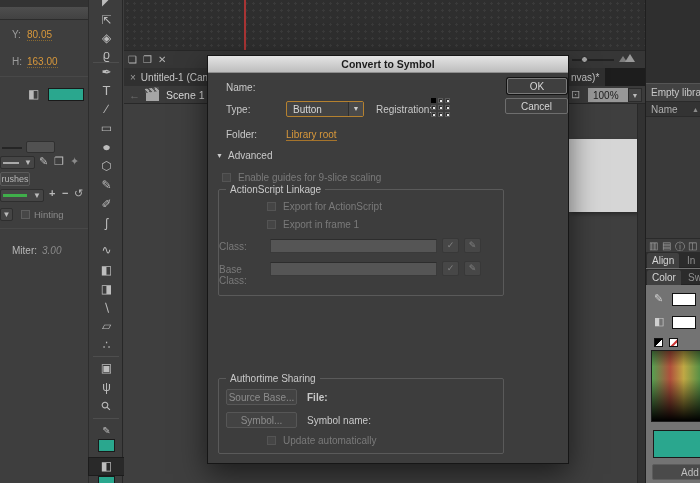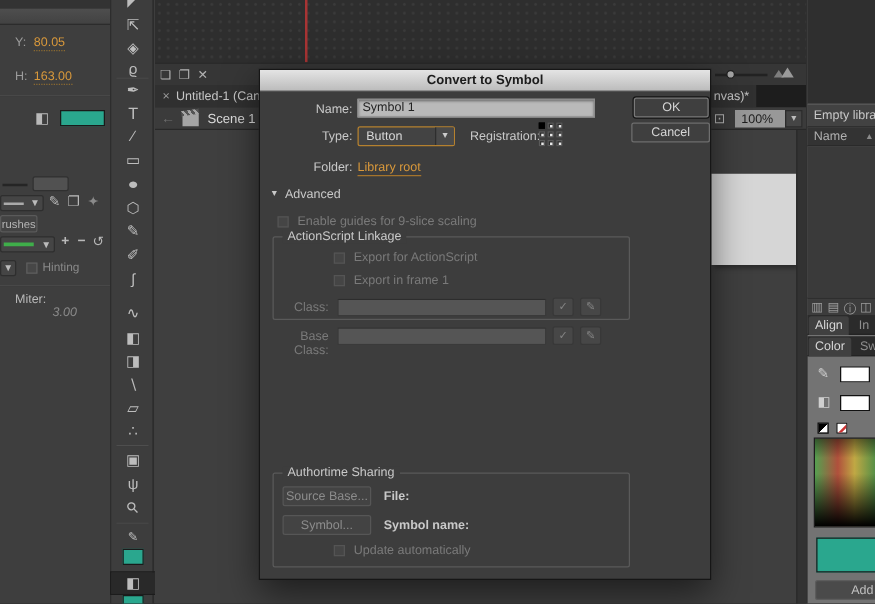--- a/index.html
+++ b/index.html
@@ -83,21 +83,21 @@
   #add-btn { left:6px; top:464px; width:60px; height:16px; background:#4a4a4a; border:1px solid #5c5c5c; border-radius:2px;
              color:#c0c0c0; display:flex; align-items:center; padding-left:28px; }
 
   
   #dialog { left:207px; top:55px; width:362px; height:409px; background:#3d3d3d;
             border:1px solid #161616; box-shadow:0 10px 28px rgba(0,0,0,.55); z-index:20; }
   #dlg-title { left:0; top:0; width:360px; height:17px; background:linear-gradient(#e4e4e4,#bdbdbd);
                border-bottom:1px solid #8e8e8e; text-align:center; line-height:17px;
                color:#1c1c1c; font-weight:bold; font-size:10.5px; }
   .lbl { color:#c9c9c9; font-size:10px; }
-  .lbl-r { text-align:right; }
+  .lbl-r { text-align:left; }
   .txt-input { background:#b9b9b9; border:1px solid #8c8c8c; box-shadow:inset 0 1px 2px rgba(0,0,0,.4);
                color:#222; font-size:10px; padding:0 3px; font-family:"Liberation Sans",sans-serif; }
   .btn { background:#3f3f3f; border:1px solid #6e6e6e; border-radius:2px; color:#d6d6d6; font-size:10px;
          text-align:center; cursor:pointer; }
   .btn.default { box-shadow:0 0 0 1px #141414; border-color:#7a7a7a; }
   .drop { background:#434343; border:1px solid #b5812f; border-radius:2px; color:#d8d8d8; cursor:pointer; }
   .drop .dval { position:absolute; left:6px; top:1px; line-height:13px; font-size:10px; }
   .drop .darr { position:absolute; right:0; top:0; width:15px; height:14px; border-left:1px solid #2e2e2e;
                 background:#4a4a4a; text-align:center; line-height:14px; font-size:7px; color:#ccc; }
   .link { color:#d8983b; border-bottom:1px solid #a5742c; cursor:pointer; font-size:10px; }
@@ -158,21 +158,21 @@
     <div class="abs lp-icon" style="left:74px;top:187px;">↺</div>
 
     <div class="abs mini-drop" style="left:0px;top:208px;width:13px;height:13px;justify-content:center;">
       <span>▼</span>
     </div>
     <div class="abs cb" style="left:21px;top:210px;"></div>
     <div class="abs dim" style="left:34px;top:209px;font-size:9.5px;">Hinting</div>
 
     <div class="abs lp-div" style="top:228px;"></div>
 
-    <div class="abs" style="left:12px;top:234px;color:#b8b8b8;">Miter:</div>
+    <div class="abs" style="left:12px;top:245px;color:#b8b8b8;">Miter:</div>
     <div class="abs dim" style="left:42px;top:245px;font-style:italic;">3.00</div>
   </div>
 
   <div id="toolbar" class="abs">
     <span class="tool" style="top:-7px;">◤</span>
     <span class="tool" style="top:12px;">⇱</span>
     <span class="tool" style="top:30px;">◈</span>
     <span class="tool" style="top:47px;">ϱ</span>
     <div class="tb-div" style="top:62px;"></div>
     <span class="tool" style="top:64px;">✒</span>
@@ -289,21 +289,20 @@
       <span>Add</span>
     </div>
   </div>
 
   <div id="dialog" class="abs">
     <div id="dlg-title" class="abs">
       <span>Convert to Symbol</span>
     </div>
 
     <div class="abs lbl lbl-r" style="left:18px;top:26px;width:56px;">Name:</div>
-    <input class="abs txt-input" style="left: 78px; top: 23px; width: 190px; height: 15px;" readonly="" value="Symbol 1">
 
     <div class="abs btn default" style="left:299px;top:22px;width:60px;height:16px;line-height:15px;">OK</div>
     <div class="abs btn" style="left:297px;top:42px;width:63px;height:16px;line-height:15px;">Cancel</div>
 
     <div class="abs lbl lbl-r" style="left:18px;top:48px;width:56px;">Type:</div>
     <div class="abs drop" style="left:78px;top:45px;width:78px;height:16px;">
       <span class="dval">Button</span>
       <span class="darr">▼</span>
     </div>
     <div class="abs lbl" style="left:168px;top:48px;">Registration:</div>
@@ -321,21 +320,21 @@
 
     <div class="abs lbl lbl-r" style="left:18px;top:73px;width:56px;">Folder:</div>
     <span class="abs link" style="left:78px;top:73px;">Library root</span>
 
     <span class="abs" style="left:8px;top:96px;font-size:7px;color:#c9c9c9;">▼</span>
     <span class="abs lbl" style="left:20px;top:94px;">Advanced</span>
 
     <div class="abs cb dis" style="left:14px;top:117px;"></div>
     <span class="abs dimtext" style="left:30px;top:116px;">Enable guides for 9-slice scaling</span>
 
-    <div class="abs fieldset" style="left:10px;top:133px;width:286px;height:67px;">
+    <div class="abs fieldset" style="left:10px;top:133px;width:286px;height:107px;">
       <span class="legend">ActionScript Linkage</span>
       <div class="abs cb dis" style="left:48px;top:12px;"></div>
       <span class="abs dimtext" style="left:64px;top:11px;">Export for ActionScript</span>
       <div class="abs cb dis" style="left:48px;top:30px;"></div>
       <span class="abs dimtext" style="left:64px;top:29px;">Export in frame 1</span>
       <div class="abs dimtext lbl-r" style="left:0px;top:51px;width:44px;">Class:</div>
       <div class="abs dis-input" style="left:51px;top:49px;width:167px;height:14px;"></div>
       <div class="abs sq-btn" style="left:223px;top:48px;width:17px;height:15px;">✓</div>
       <div class="abs sq-btn" style="left:245px;top:48px;width:17px;height:15px;">✎</div>
       <div class="abs dimtext lbl-r" style="left:0px;top:74px;width:44px;">Base Class:</div>
@@ -343,19 +342,19 @@
       <div class="abs sq-btn" style="left:223px;top:71px;width:17px;height:15px;">✓</div>
       <div class="abs sq-btn" style="left:245px;top:71px;width:17px;height:15px;">✎</div>
     </div>
 
 
     <div class="abs fieldset" style="left:10px;top:322px;width:286px;height:76px;">
       <span class="legend">Authortime Sharing</span>
       <div class="abs gray-btn" style="left:7px;top:10px;width:71px;height:16px;line-height:15px;">Source Base...</div>
       <span class="abs lbl" style="left:88px;top:13px;font-weight:bold;">File:</span>
       <div class="abs gray-btn" style="left:7px;top:33px;width:71px;height:16px;line-height:15px;">Symbol...</div>
-      <span class="abs lbl" style="left:88px;top:36px;font-weight:bold;">Symbol name:</span>
+      <span class="abs lbl" style="left:88px;top:36px;font-weight:normal;">Symbol name:</span>
       <div class="abs cb dis" style="left:48px;top:57px;"></div>
       <span class="abs dimtext" style="left:64px;top:56px;">Update automatically</span>
     </div>
   </div>
 
 </div>
 
 </body></html>

